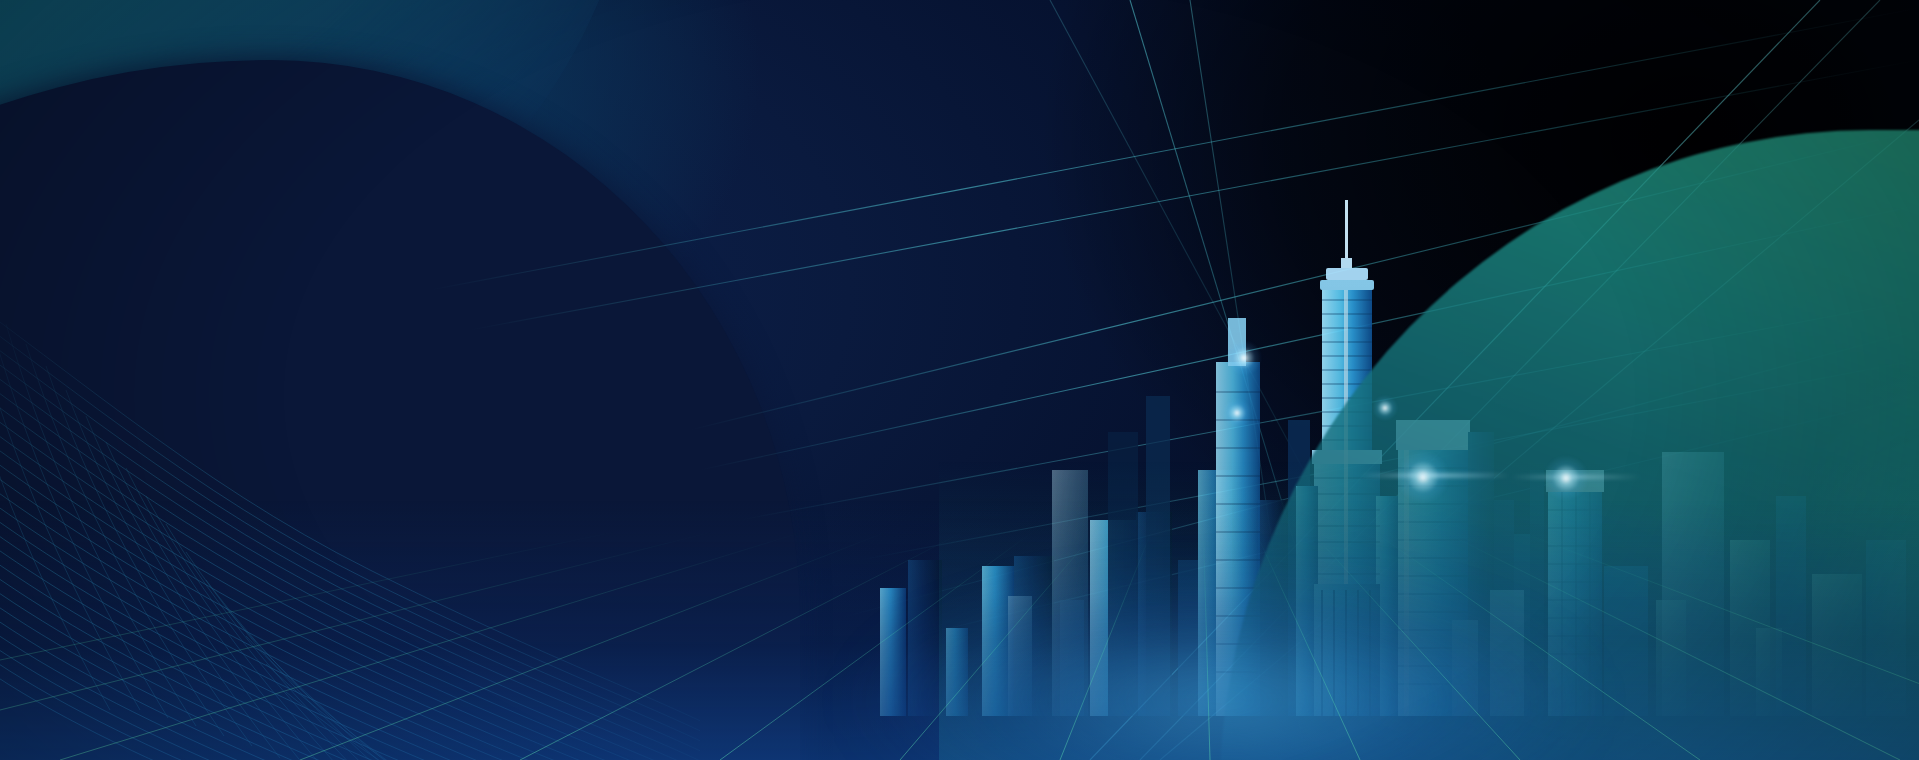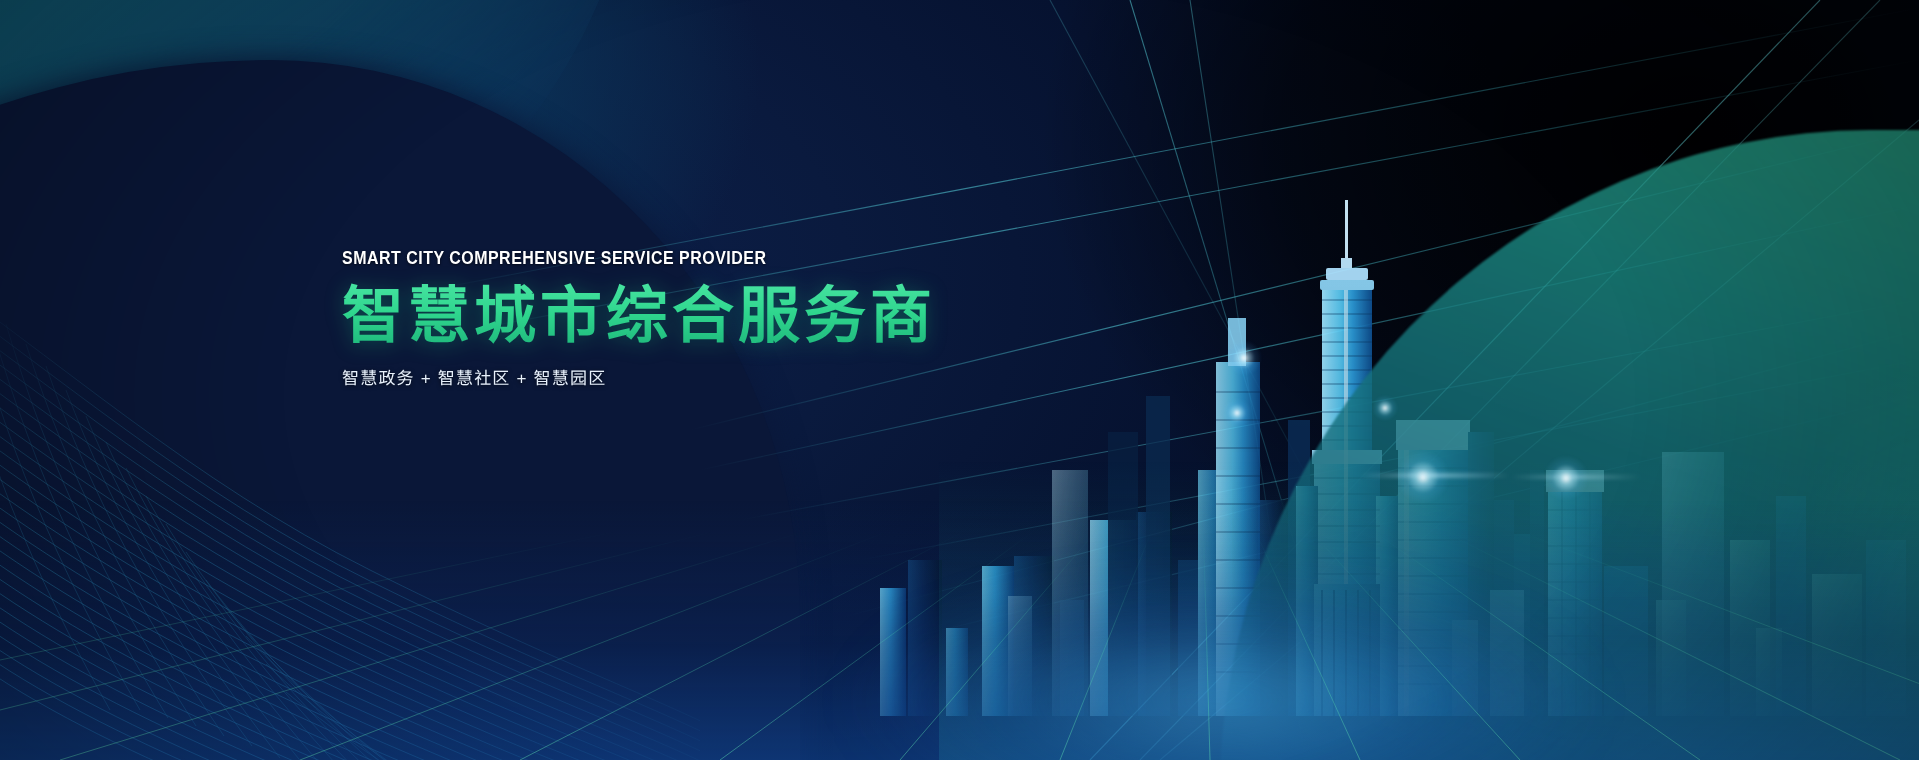--- a/index.html
+++ b/index.html
@@ -534,19 +534,14 @@
   <div class="flare" style="left:1226px;top:340px;width:36px;height:36px;"></div>
   <div class="flare" style="left:1222px;top:398px;width:30px;height:30px;"></div>
   <div class="flare" style="left:1372px;top:395px;width:26px;height:26px;"></div>
   <div class="flare" style="left:1396px;top:450px;width:54px;height:54px;"></div>
   <div class="flare" style="left:1543px;top:455px;width:46px;height:46px;"></div>
   <div class="flare-streak" style="left:1360px;top:474px;width:150px;height:3px;"></div>
   <div class="flare-streak" style="left:1510px;top:476px;width:130px;height:2px;"></div>
 
   <div class="bg-vignette"></div>
 
-  <div class="copy">
-    <p class="eyebrow">SMART CITY COMPREHENSIVE SERVICE PROVIDER</p>
-    <h1 class="headline">智慧城市综合服务商</h1>
-    <p class="subline">智慧政务 + 智慧社区 + 智慧园区</p>
-  </div>
 
 </div>
 
 </body></html>

